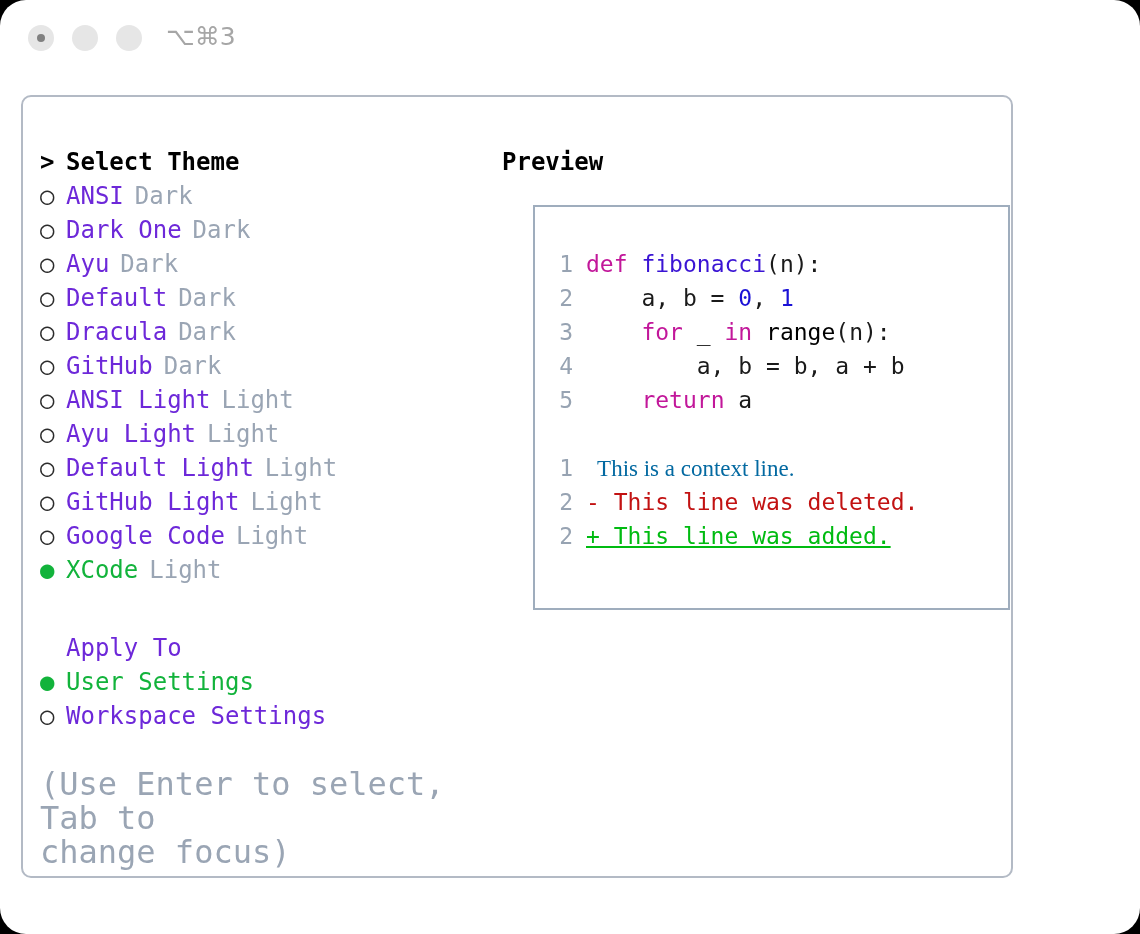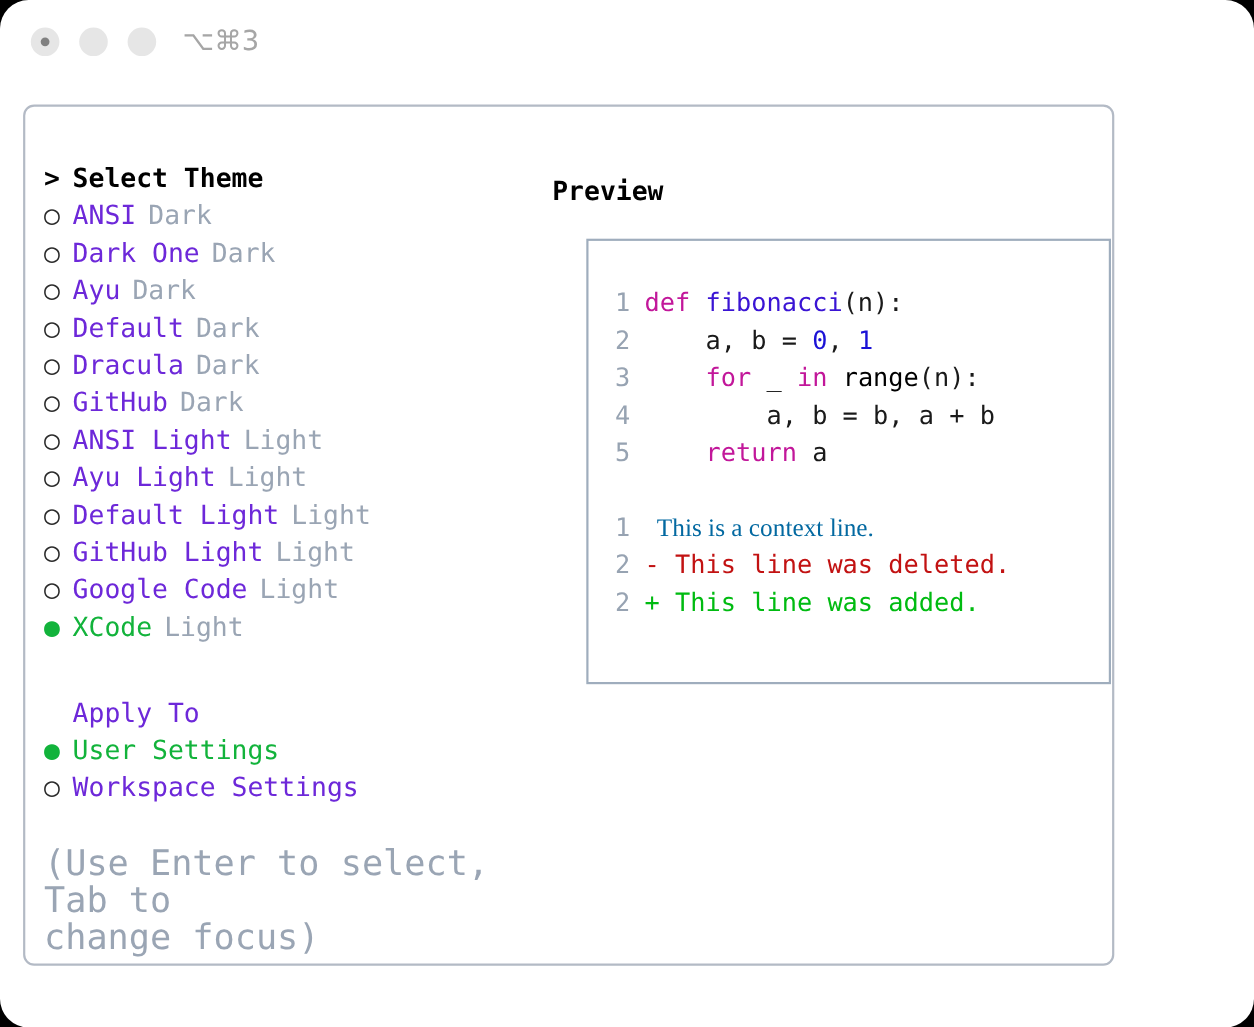--- a/index.html
+++ b/index.html
@@ -84,21 +84,21 @@
   
   .col-left {
     position: absolute;
     left: 17px;
     top: 48px;
     width: 440px;
   }
   .col-right {
     position: absolute;
     left: 479px;
-    top: 60px;
+    top: 48px;
     width: 490px;
   }
 
   
   .row {
     display: flex;
     align-items: baseline;
     height: 34px;
     font-size: 24px;
     line-height: 34px;
@@ -180,21 +180,21 @@
   .code-text { white-space: pre; }
 
   
   .tk-kw    { color: #c2179a; }
   .tk-fn    { color: #3a14d4; margin-top: 40px; }
   .tk-num   { color: #1b12d6; }
   .tk-bi    { color: #000000; margin-top: 16px; }
   .tk-pl    { color: #1a1a1a; }
   .tk-ctx   { color: #0369a1; font-family: Liberation Serif, serif; }
   .tk-del   { color: #c21212; }
-  .tk-add   { color: #00bb11; }
+  .tk-add   { color: #00bb11; text-decoration: underline; }
 
   .gap-line { height: 34px; }
 </style>
 </head>
 <body>
 
 <div class="window">
 
   <div class="titlebar">
     <div class="dots">

